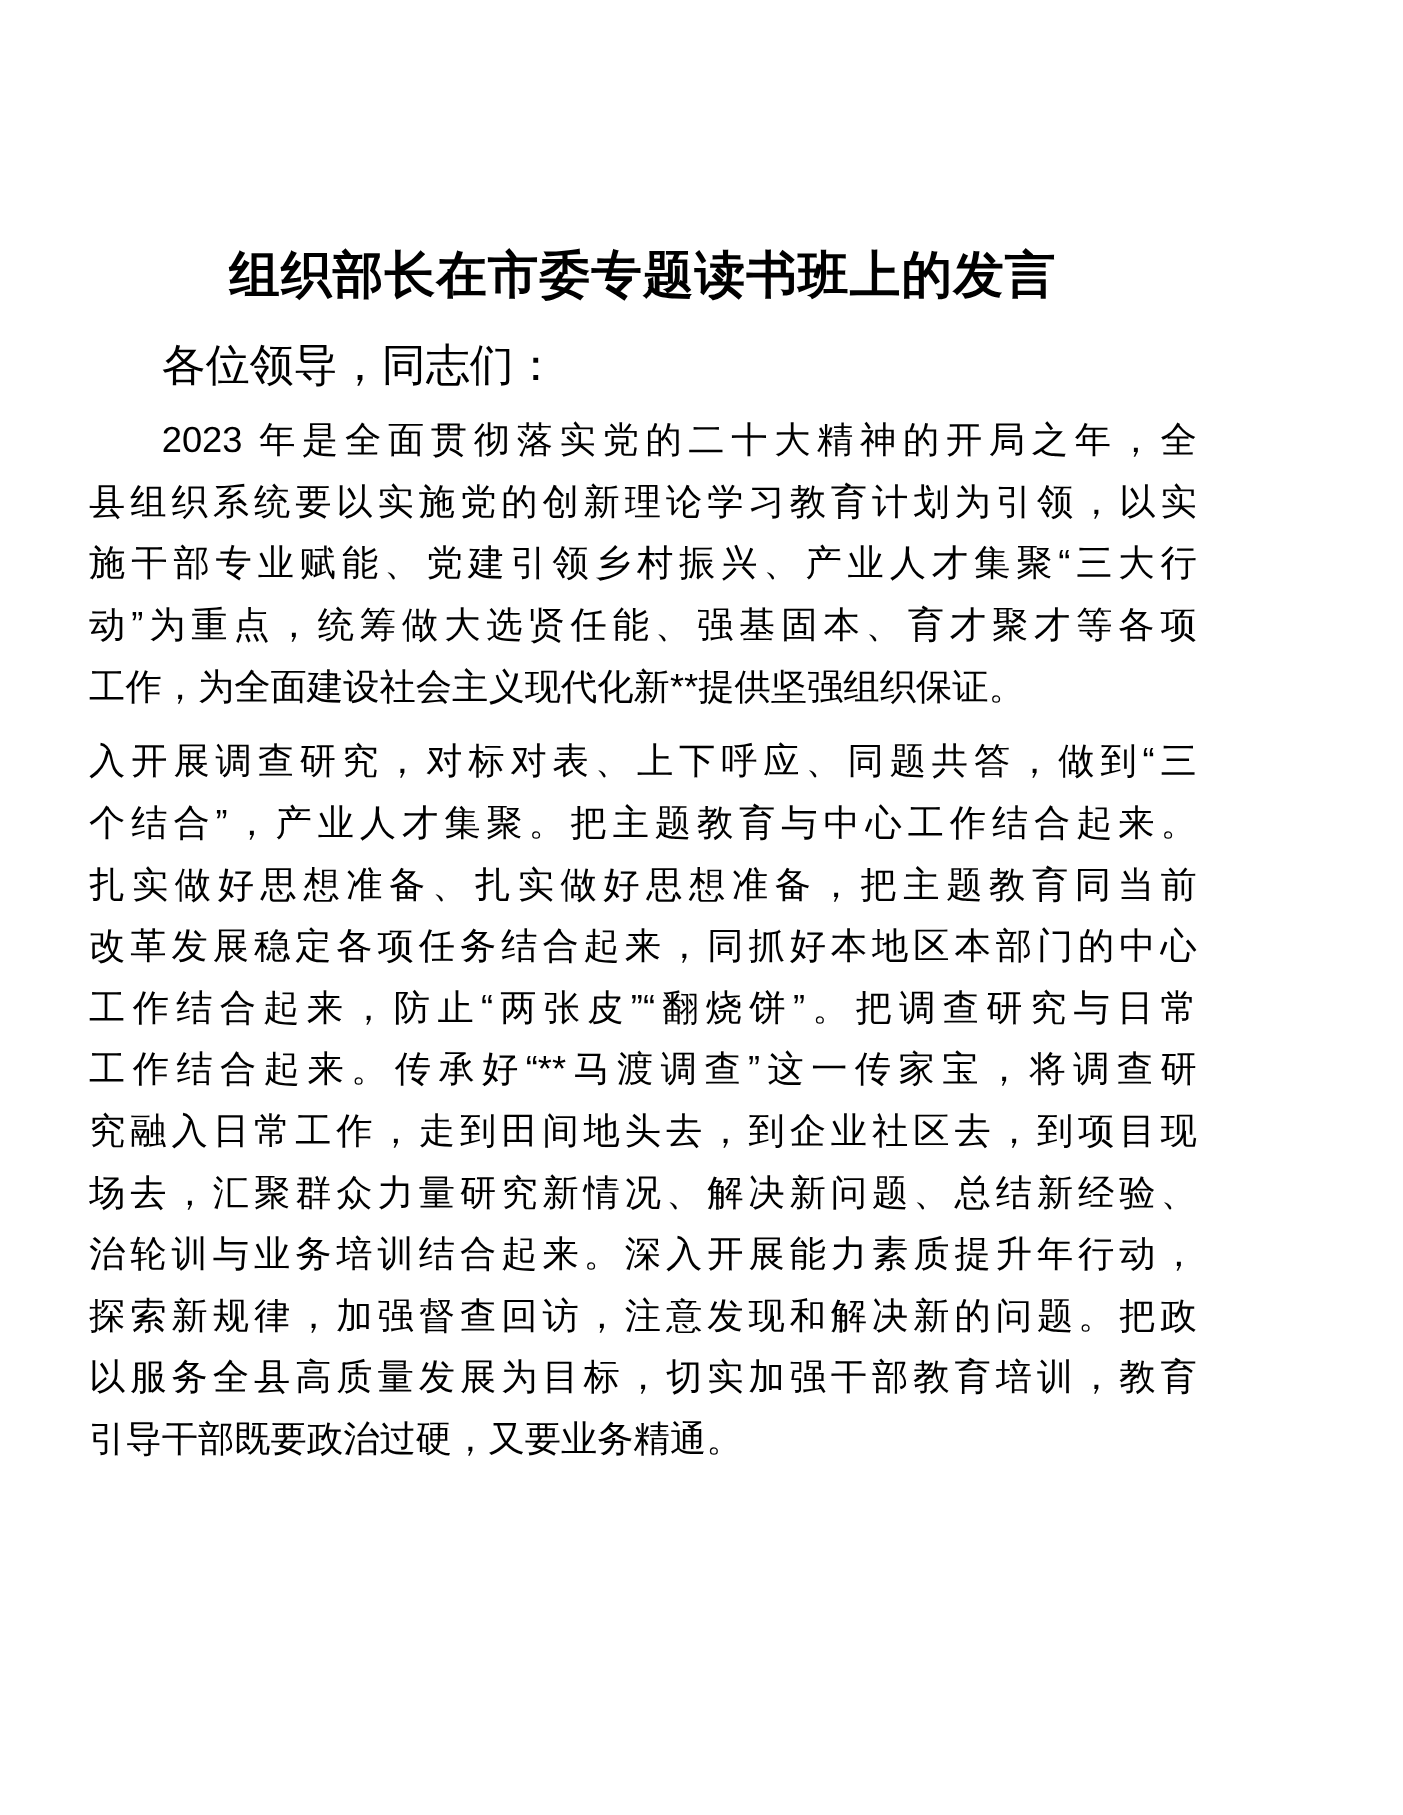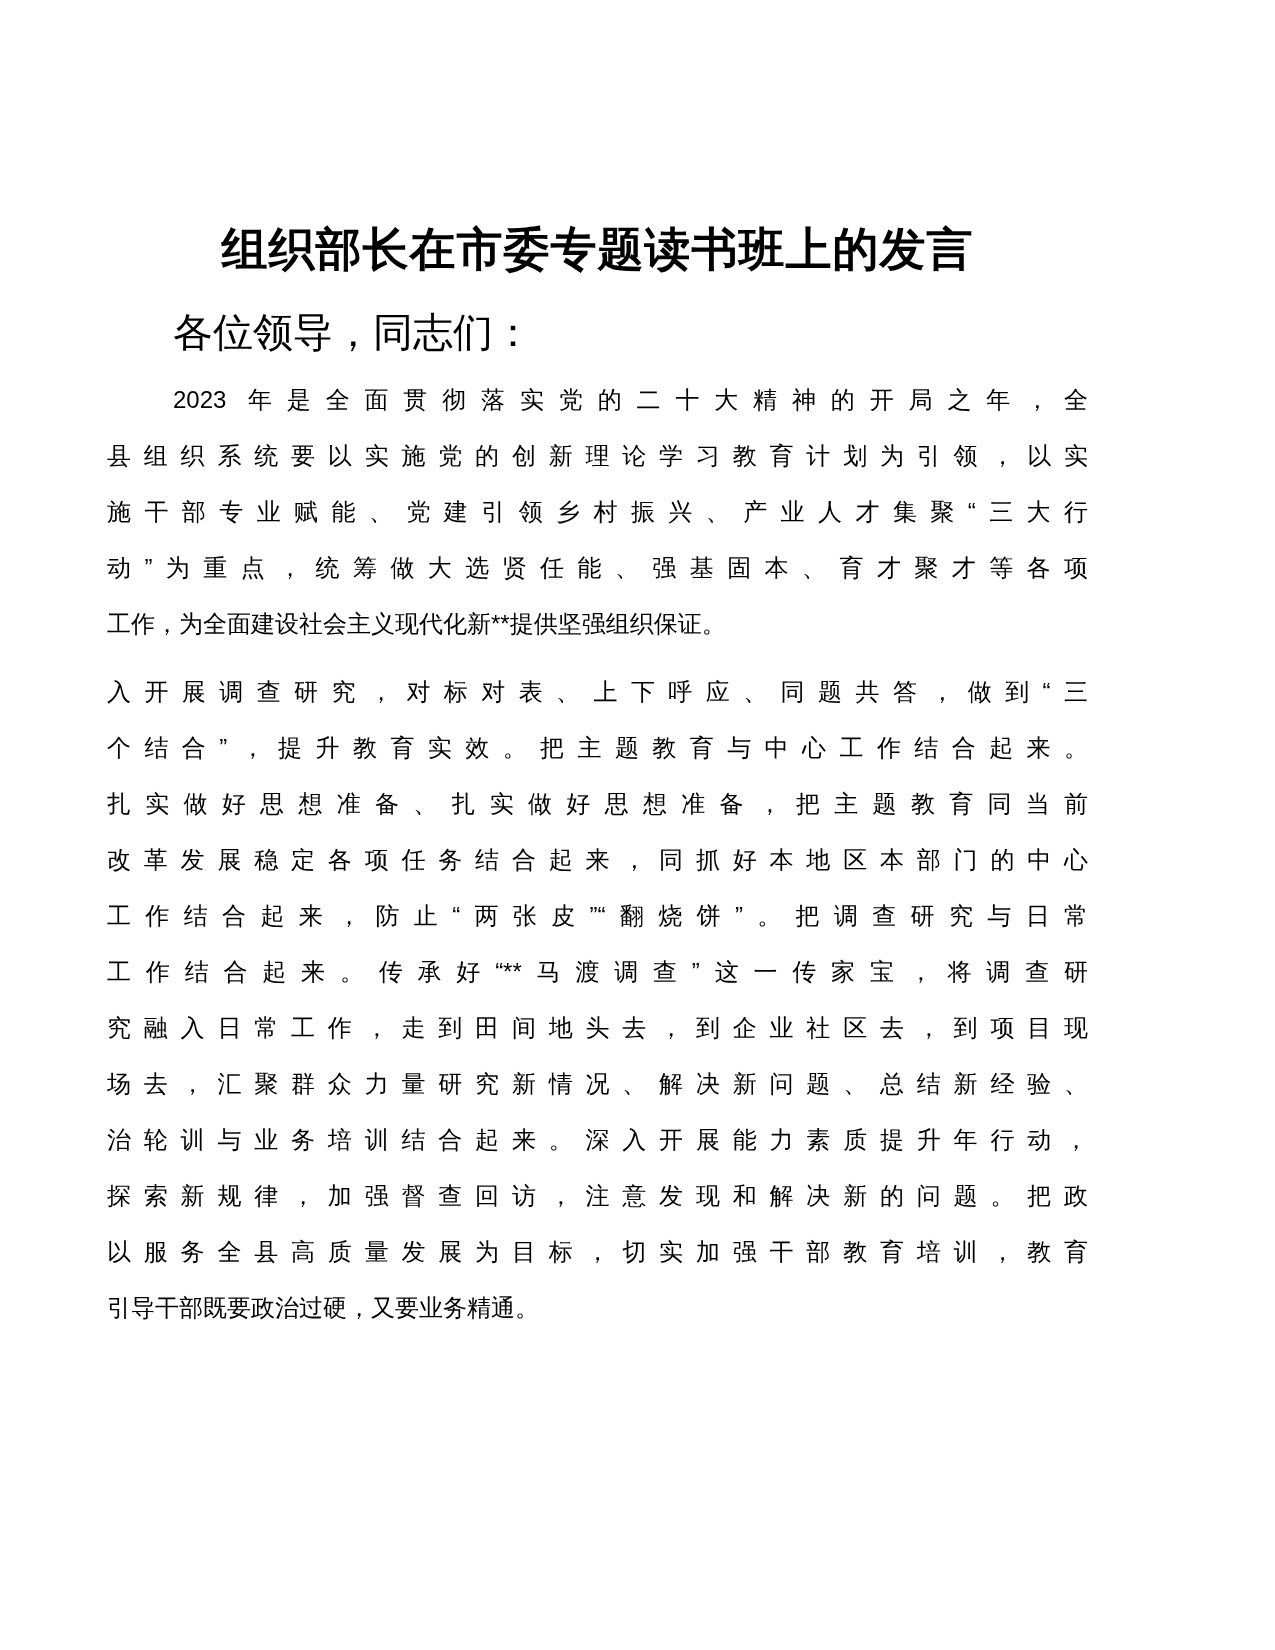--- a/index.html
+++ b/index.html
@@ -7,21 +7,21 @@
     padding: 0;
     background: #ffffff;
   }
   .page {
     position: relative;
     width: 1275px;
     height: 1650px;
     margin: 0 auto;
     background: #ffffff;
     box-sizing: border-box;
-    padding: 224px 187px 0 107px;
+    padding: 224px 187px 0 81px;
     font-family: "Liberation Sans", sans-serif;
     color: #000000;
     overflow: hidden;
   }
   .doc-title {
     margin: 0 0 30px 0;
     font-size: 46px;
     line-height: 50px;
     font-weight: bold;
     text-align: center;
@@ -35,21 +35,21 @@
     text-indent: 66px;
     white-space: nowrap;
   }
   .body-paragraphs {
     margin: 0;
   }
   .para {
     margin: 12px 0 0 0;
   }
   .line {
-    font-size: 24px;
+    font-size: 33px;
     line-height: 56px;
     text-align: justify;
     text-align-last: justify;
     white-space: nowrap;
     overflow: hidden;
   }
   .line.first {
     padding-left: 66px;
   }
   .line.last {
@@ -65,21 +65,21 @@
   <div class="body-paragraphs">
       <div class="para">
         <div class="line first">2023 年是全面贯彻落实党的二十大精神的开局之年，全</div>
         <div class="line">县组织系统要以实施党的创新理论学习教育计划为引领，以实</div>
         <div class="line">施干部专业赋能、党建引领乡村振兴、产业人才集聚“三大行</div>
         <div class="line">动”为重点，统筹做大选贤任能、强基固本、育才聚才等各项</div>
         <div class="line last">工作，为全面建设社会主义现代化新**提供坚强组织保证。</div>
       </div>
       <div class="para">
         <div class="line">入开展调查研究，对标对表、上下呼应、同题共答，做到“三</div>
-        <div class="line">个结合”，提升教育实效。把主题教育与中心工作结合起来。</div>
+        <div class="line">个结合”，产业人才集聚。把主题教育与中心工作结合起来。</div>
         <div class="line">扎实做好思想准备、扎实做好思想准备，把主题教育同当前</div>
         <div class="line">改革发展稳定各项任务结合起来，同抓好本地区本部门的中心</div>
         <div class="line">工作结合起来，防止“两张皮”“翻烧饼”。把调查研究与日常</div>
         <div class="line">工作结合起来。传承好“**马渡调查”这一传家宝，将调查研</div>
         <div class="line">究融入日常工作，走到田间地头去，到企业社区去，到项目现</div>
         <div class="line">场去，汇聚群众力量研究新情况、解决新问题、总结新经验、</div>
         <div class="line">治轮训与业务培训结合起来。深入开展能力素质提升年行动，</div>
         <div class="line">探索新规律，加强督查回访，注意发现和解决新的问题。把政</div>
         <div class="line">以服务全县高质量发展为目标，切实加强干部教育培训，教育</div>
         <div class="line last">引导干部既要政治过硬，又要业务精通。</div>

